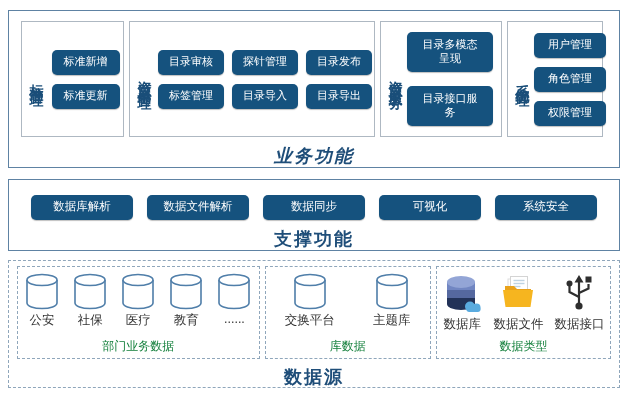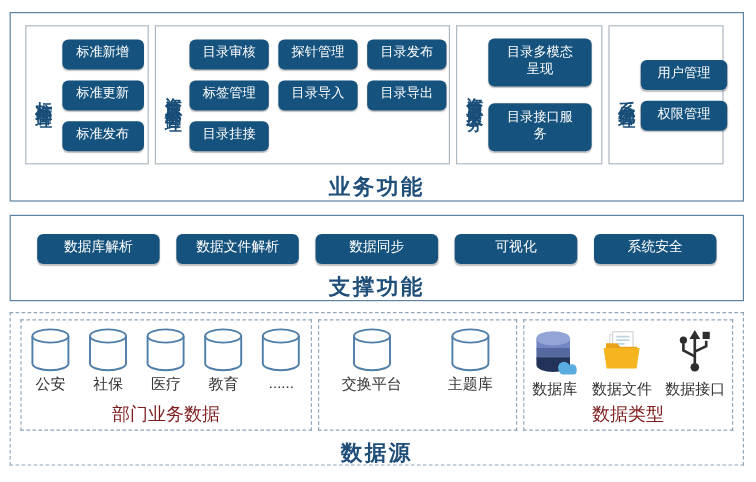--- a/index.html
+++ b/index.html
@@ -19,80 +19,79 @@
   .modules{display:flex;gap:5px;padding:10px 8px 0 12px;height:116px;box-sizing:content-box;}
   .module{border:1px solid #AEB8C2;box-sizing:border-box;height:116px;display:flex;align-items:center;background:#fff;}
   .vtitle{writing-mode:vertical-rl;text-orientation:upright;font-size:14px;font-weight:bold;color:#1A4E79;letter-spacing:3px;margin:0 2px 0 6px;white-space:nowrap;}
   .btn{background:#15527E;color:#fff;font-size:11px;display:flex;align-items:center;justify-content:center;text-align:center;border-radius:5px;box-shadow:0 1px 1px rgba(0,0,0,.25);line-height:1.25;}
   .btn-col{flex:1;display:flex;flex-direction:column;align-items:center;justify-content:flex-start;gap:9px;}
   .btn-col .btn{width:68px;height:25px;}
   .btn-grid{flex:1;display:grid;grid-template-columns:repeat(3,66px);gap:9px 8px;justify-content:center;}
   .btn-grid .btn{width:66px;height:25px;}
   .btn-col2{flex:1;display:flex;flex-direction:column;justify-content:center;gap:14px;}
   .btn-col2 .btn{width:86px;height:40px;white-space:pre-line;}
-  #biz-layer .layer-label{margin-top:7px;}
+  #biz-layer .layer-label{margin-top:7px;font-style:italic;}
 
   
   .support-row{display:flex;justify-content:space-between;padding:15px 22px 0 22px;}
   .support-row .btn{width:102px;height:25px;font-size:11.5px;}
   #support-layer .layer-label{margin-top:7px;}
 
   
   .groups{display:flex;gap:5px;padding:5px 8px 0 8px;}
   .group{border:1px dashed #8FA6BB;box-sizing:border-box;height:93px;display:flex;flex-direction:column;justify-content:flex-end;padding-bottom:3px;background:#fff;}
   .items{flex:1;display:flex;align-items:flex-start;justify-content:space-around;padding-top:6px;}
   .item{display:flex;flex-direction:column;align-items:center;gap:2px;}
   .item-label{font-size:12.5px;color:#333;white-space:nowrap;}
-  .group-title{text-align:center;font-size:15px;color:#7f1d1d;margin-top:1px;}
+  .group-title{text-align:center;font-size:12px;color:#15803d;margin-top:1px;}
   #source-layer .layer-label{margin-top:6px;}
 </style>
 </head>
 <body>
 
 <div class="canvas">
 
   <section class="layer solid" id="biz-layer">
     <div class="modules">
 
       <div class="module" style="width:103px">
         <span class="vtitle">标准管理</span>
         <div class="btn-col">
           <div class="btn">标准新增</div>
           <div class="btn">标准更新</div>
-          <div class="btn">标准发布</div>
         </div>
       </div>
 
       <div class="module" style="width:246px">
         <span class="vtitle">资源目录管理</span>
         <div class="btn-grid">
           <div class="btn">目录审核</div>
           <div class="btn">探针管理</div>
           <div class="btn">目录发布</div>
           <div class="btn">标签管理</div>
           <div class="btn">目录导入</div>
           <div class="btn">目录导出</div>
-          <div class="btn">目录挂接</div>
         </div>
       </div>
 
       <div class="module" style="width:122px">
         <span class="vtitle">资源目录服务</span>
         <div class="btn-col2">
           <div class="btn">目录多模态
 呈现</div>
           <div class="btn">目录接口服
 务</div>
         </div>
       </div>
 
       <div class="module" style="width:96px">
         <span class="vtitle">系统管理</span>
         <div class="btn-col">
           <div class="btn" style="width:72px">用户管理</div>
+          <div class="btn" style="width:72px">角色管理</div>
           <div class="btn" style="width:72px">权限管理</div>
         </div>
       </div>
 
     </div>
     <div class="layer-label">业务功能</div>
   </section>
 
   <section class="layer solid" id="support-layer">
     <div class="support-row">
@@ -159,20 +158,21 @@
             <span class="item-label">交换平台</span>
           </div>
           <div class="item">
             <svg width="34" height="37" viewBox="0 0 34 37">
                 <path d="M2 7 v23 a15 5.5 0 0 0 30 0 V7" fill="#fff" stroke="#4F7EA9" stroke-width="1.6"></path>
                 <ellipse cx="17" cy="7" rx="15" ry="5.5" fill="#fff" stroke="#4F7EA9" stroke-width="1.6"></ellipse>
               </svg>
             <span class="item-label">主题库</span>
           </div>
         </div>
+        <div class="group-title">库数据</div>
       </div>
 
       <div class="group" style="width:177px">
         <div class="items">
           <div class="item">
             <svg width="40" height="41" viewBox="0 0 40 41">
               <path d="M5 9 v8 a14 6 0 0 0 28 0 V9" fill="#7186C2"></path>
               <path d="M5 17 v8 a14 6 0 0 0 28 0 V17" fill="#55689F"></path>
               <path d="M5 25 v6 a14 6 0 0 0 28 0 V25" fill="#223258"></path>
               <ellipse cx="19" cy="9" rx="14" ry="6" fill="#93A5D6"></ellipse>

